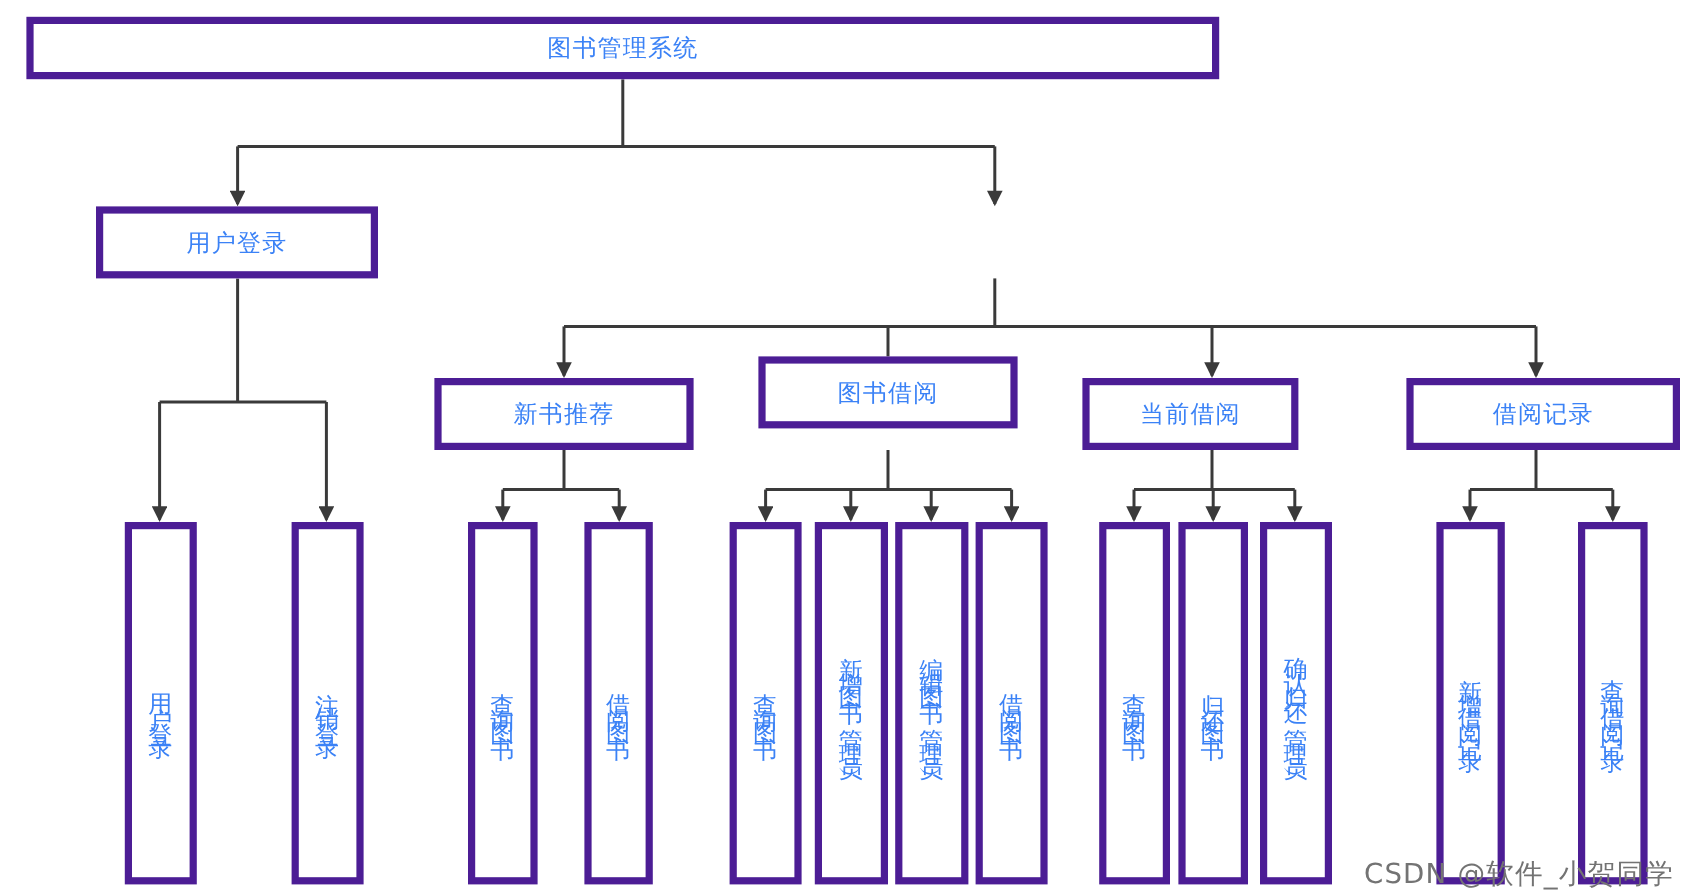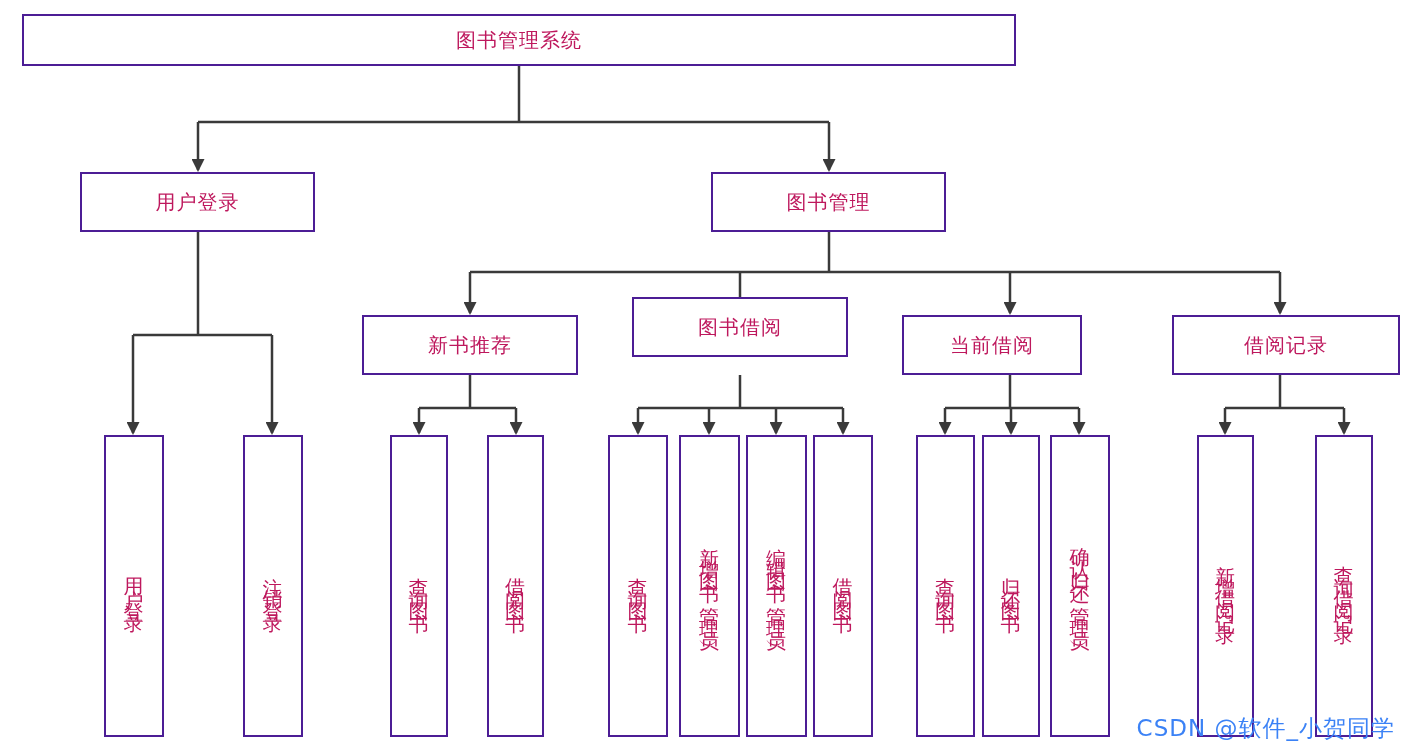--- a/index.html
+++ b/index.html
@@ -1,28 +1,28 @@
 <!DOCTYPE html>
 <html><head>
 <meta charset="utf-8">
 <style>
   html, body { margin: 0; padding: 0; background: #ffffff; }
   body { width: 1405px; height: 747px; overflow: hidden;
          font-family: "DejaVu Sans", "Liberation Sans", sans-serif; }
   .canvas { position: relative; width: 1405px; height: 747px; background: #ffffff; }
   svg.connectors { position: absolute; left: 0; top: 0; width: 1405px; height: 747px; }
   .node { position: absolute; box-sizing: border-box; background: #ffffff;
-          border: 2px solid #4c1d95; display: flex; align-items: center;
-          justify-content: center; color: #be185d; text-align: center; }
+          border: 6px solid #4c1d95; display: flex; align-items: center;
+          justify-content: center; color: #3b82f6; text-align: center; }
   .node.h .lbl { font-size: 20px; letter-spacing: 1px; line-height: 1; white-space: nowrap; }
   .node.v { top: 435px; height: 302px; }
   .node.v .vtext { writing-mode: vertical-rl; text-orientation: mixed;
                    font-size: 20px; line-height: 1; letter-spacing: 12px; }
   .watermark { position: absolute; right: 10px; top: 713px; font-size: 23px;
-               color: #3b82f6; z-index: 10; white-space: nowrap; letter-spacing: 1px; }
+               color: #737373; z-index: 10; white-space: nowrap; letter-spacing: 1px; }
 </style>
 </head>
 <body>
 
 <div class="canvas">
 
   <svg class="connectors" viewBox="0 0 1405 747">
     <defs>
       <marker id="arw" viewBox="0 0 10 10" refX="8.5" refY="5" markerUnits="userSpaceOnUse" markerWidth="17" markerHeight="13" orient="auto">
         <path d="M0 0 L10 5 L0 10 Z" fill="#3a3a3a"></path>
@@ -71,23 +71,20 @@
       <path d="M1344 408 V433" marker-end="url(#arw)"></path>
     </g>
   </svg>
 
   <div class="node h" style="left:22px;top:14px;width:994px;height:52px">
     <span class="lbl">图书管理系统</span>
   </div>
 
   <div class="node h" style="left:80px;top:172px;width:235px;height:60px">
     <span class="lbl">用户登录</span>
-  </div>
-  <div class="node h" style="left:711px;top:172px;width:235px;height:60px">
-    <span class="lbl">图书管理</span>
   </div>
 
   <div class="node h" style="left:362px;top:315px;width:216px;height:60px">
     <span class="lbl">新书推荐</span>
   </div>
   <div class="node h" style="left:632px;top:297px;width:216px;height:60px">
     <span class="lbl">图书借阅</span>
   </div>
   <div class="node h" style="left:902px;top:315px;width:180px;height:60px">
     <span class="lbl">当前借阅</span>

